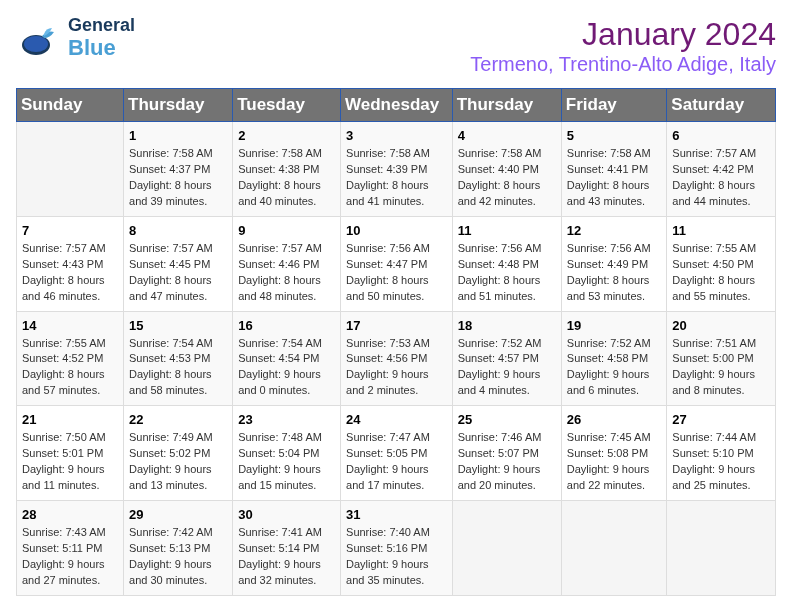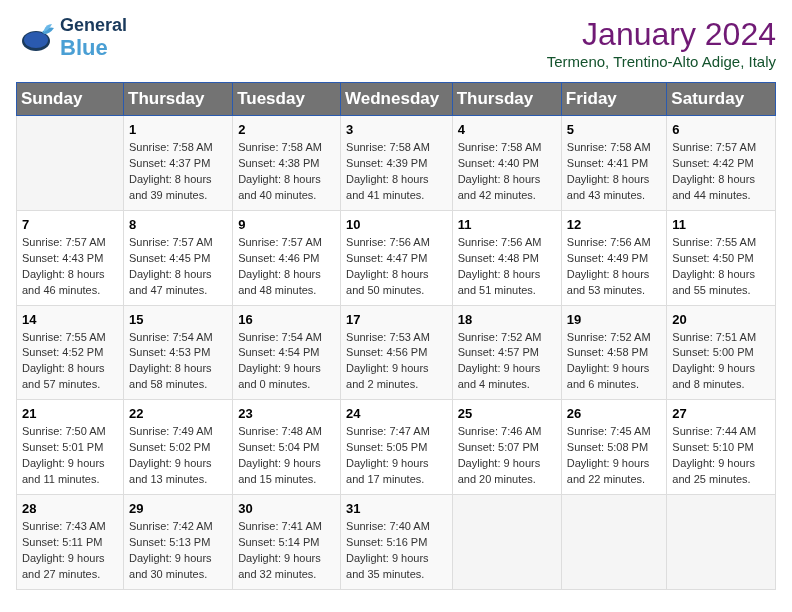--- a/index.html
+++ b/index.html
@@ -16,34 +16,34 @@
       align-items: flex-start;
       margin-bottom: 12px;
     }
     .logo {
       display: flex;
       flex-direction: column;
       align-items: flex-start;
     }
     .logo-wrapper {
       display: flex;
-      align-items: flex-start;
-      gap: 4px;
+      align-items: flex-end;
+      gap: 12px;
     }
     .title-area {
       text-align: right;
     }
     .calendar-title {
       font-size: 32px;
       color: #701a75;
       font-weight: normal;
     }
     .calendar-subtitle {
-      font-size: 15px;
-      color: #14532d;
+      font-size: 20px;
+      color: #8b5cf6;
     }
     table {
       width: 100%;
       border-collapse: collapse;
       font-size: 11px;
     }
     thead tr th {
       background-color: #737373;
       color: #fff;
       padding: 6px 4px;

